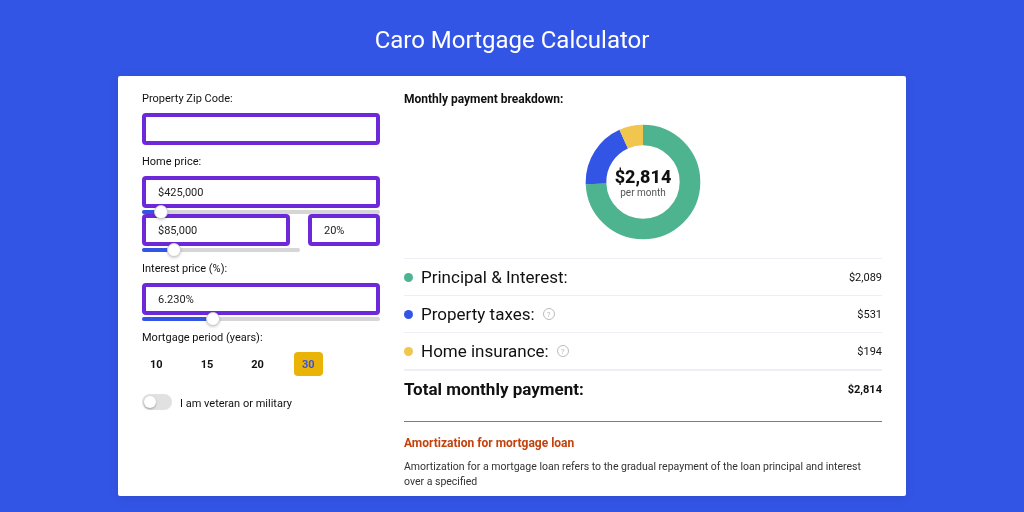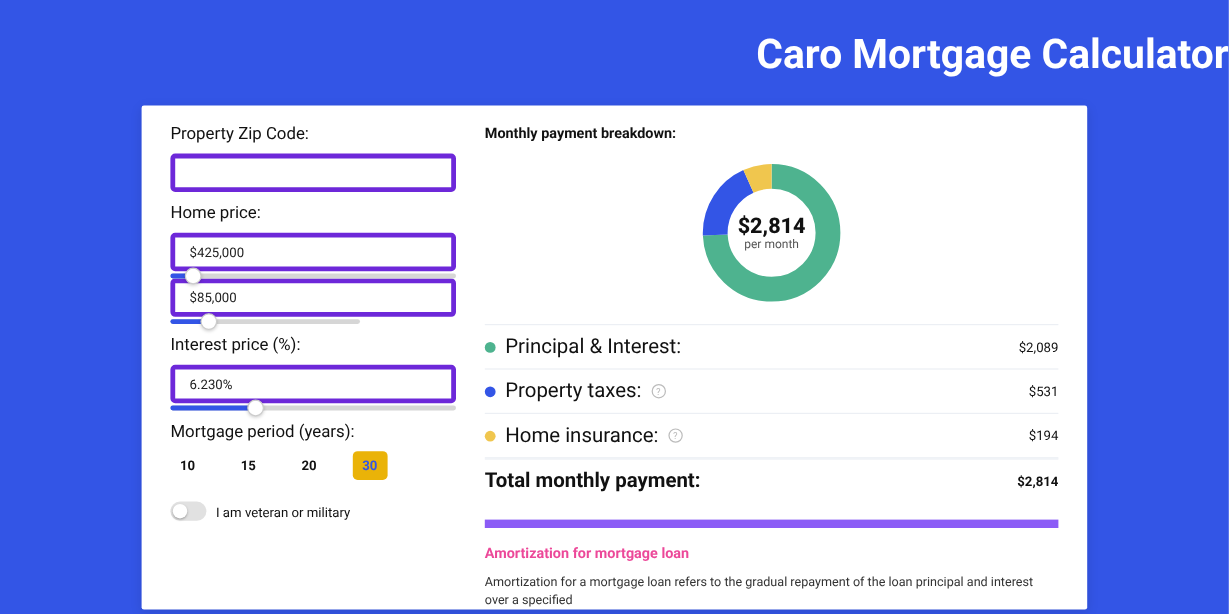--- a/index.html
+++ b/index.html
@@ -1,23 +1,23 @@
 <!DOCTYPE html>
 <html><head>
 <meta charset="utf-8">
 <style>
   *{box-sizing:border-box;margin:0;padding:0;font-family:-apple-system,BlinkMacSystemFont,"Segoe UI",Roboto,Arial,sans-serif}
   body{width:1024px;height:512px;overflow:hidden;background:#3355e6}
-  .title{color:#fff;text-align:right;font-size:34px;font-weight:700;padding:26px 0 22px}
+  .title{color:#fff;text-align:center;font-size:24px;font-weight:400;padding:26px 0 22px}
   .card-wrap{display:flex;justify-content:center}
   .card{background:#fff;width:788px;height:420px;overflow:hidden;border-radius:2px;box-shadow:0 2px 10px rgba(0,0,0,.1)}
   .cols{display:flex;height:100%}
   .left{width:272px;padding:16px 10px 16px 24px}
   .right{flex:1;padding:16px 24px 0 14px}
-  .field-label{font-size:14px;color:#111;margin-bottom:8px;margin-top:10px}
+  .field-label{font-size:11px;color:#111;margin-bottom:8px;margin-top:10px}
   .left .field-label:first-child{margin-top:0}
   .input-row{display:flex;gap:18px}
   .txt-input{width:100%;height:32px;border:4px solid #6d28d9;border-radius:4px;padding:0 12px;font-size:11px;color:#222;background:#fff}
   .txt-w-small{width:72px;flex:none}
   .slider-track{position:relative;height:4px;border-radius:2px;background:#d6d6d6;margin:2px 0 0 0}
   .slider-fill{position:absolute;left:0;top:0;height:4px;border-radius:2px;background:#3355e6}
   .slider-thumb{position:absolute;top:-5px;width:14px;height:14px;border-radius:50%;background:#fff;border:1px solid #ccc;box-shadow:0 1px 3px rgba(0,0,0,.2);transform:translateX(-50%)}
   .period-row{display:flex;gap:22px;margin-top:4px}
   .period-btn{height:24px;padding:0 8px;border:none;background:transparent;border-radius:4px;font-size:11px;font-weight:700;color:#111;cursor:pointer}
   .period-btn.active{background:#eab308;color:#3355e6}
@@ -35,21 +35,21 @@
   .donut-sub{font-size:10px;color:#555}
 
   .line{display:flex;align-items:center;gap:8px;padding:8px 0;border-top:1px solid #eceff4}
   .line:last-of-type{border-bottom:1px solid #eceff4}
   .dot{width:9px;height:9px;border-radius:50%}
   .line-label{font-size:17px;color:#111}
   .line-help{width:12px;height:12px;border-radius:50%;border:1px solid #bbb;color:#bbb;font-size:8px;display:inline-flex;align-items:center;justify-content:center}
   .line-val{margin-left:auto;font-size:11px;color:#111}
   .line.total .line-label,.line.total .line-val{font-weight:700}
 
-  .amort-title{font-size:12px;font-weight:700;color:#ec4899;margin-top:14px;padding-top:14px;border-top:7px solid #8b5cf6}
+  .amort-title{font-size:12px;font-weight:700;color:#c2410c;margin-top:14px;padding-top:14px;border-top:1px solid #8b5cf6}
   .amort-body{font-size:10.5px;color:#333;margin-top:10px;line-height:1.4}
 </style>
 </head>
 <body>
 
 <div class="title">Caro Mortgage Calculator</div>
 
 <div class="card-wrap">
   <div class="card">
     <div class="cols">
@@ -61,20 +61,21 @@
 
         <div class="field-label">Home price:</div>
         <input class="txt-input" value="$425,000" style="">
         <div class="slider-track">
           <div class="slider-fill" style="width: 8%;"></div>
           <div class="slider-thumb" style="left: 8%;"></div>
         </div>
 
         <div class="input-row">
           <input class="txt-input" value="$85,000" style="">
+          <input class="txt-input txt-w-small" value="20%" style="">
         </div>
         <div class="slider-track" style="width:158px">
           <div class="slider-fill" style="width: 20%;"></div>
           <div class="slider-thumb" style="left: 20%;"></div>
         </div>
 
         <div class="field-label">Interest price (%):</div>
         <input class="txt-input" value="6.230%" style="">
         <div class="slider-track">
           <div class="slider-fill" style="width: 30%;"></div>

